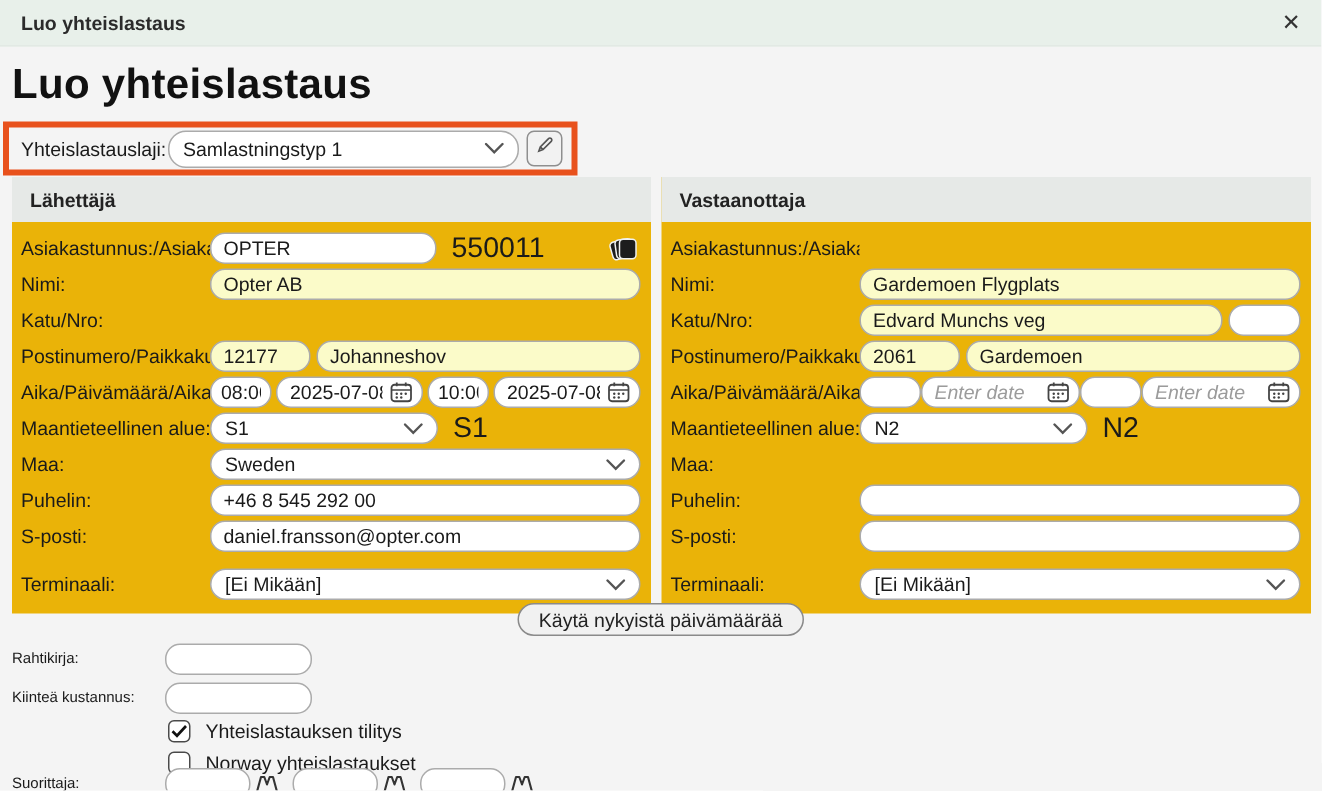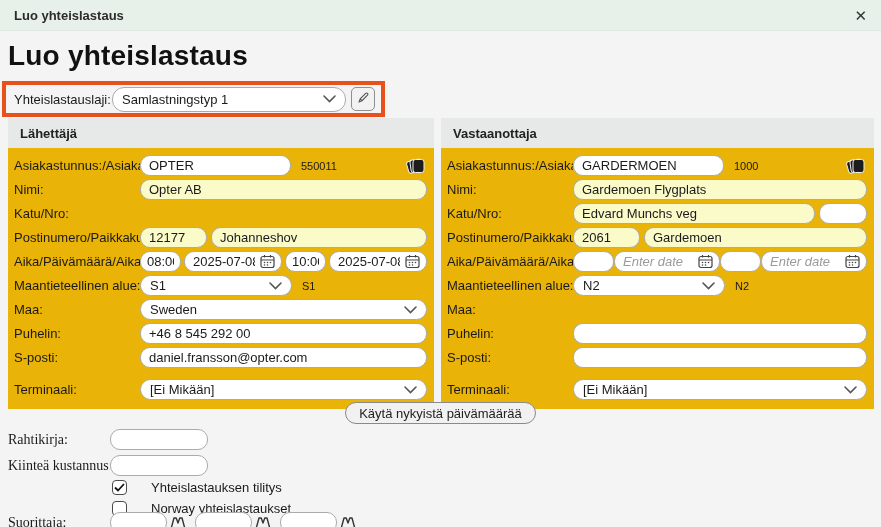--- a/index.html
+++ b/index.html
@@ -56,37 +56,37 @@
     font-size:13px; font-family:inherit; color:#1a1a1a; background:#fff; outline:none; width:100%;
   }
   .inp::placeholder { font-style:italic; color:#9b9b9b; }
   .yellow { background:#fbfbc9; }
   .olive { background:#e2e2a6; border-color:#b2b28c; }
   .w-code { width:151px; flex:none; }
   .w-no   { width:48px;  flex:none; }
   .w-zip  { width:67px;  flex:none; }
   .w-time { width:41px;  flex:none; padding:0 6px; }
   .grow { flex:1; min-width:0; }
-  .static-text { font-size:11px; margin-left:6px; white-space:nowrap;text-align:center; }
+  .static-text { font-size:19px; margin-left:6px; white-space:nowrap;text-align:center; }
   .copy { margin-left:auto; margin-right:2px; cursor:pointer; display:flex; }
   .dgrp { flex:1; min-width:0; position:relative; }
   .dgrp .inp { padding-right:26px; }
   .dgrp .cal { position:absolute; right:7px; top:3px; cursor:pointer; display:flex; }
   .ddl.full { flex:1; min-width:0; }
   .ddl.half { width:152px; flex:none; }
   
   .actionbar { position:absolute; top:402px; left:0; width:881px; display:flex; justify-content:center; }
   .pillbtn {
     height:22px; border:1px solid #8a8a8a; border-radius:11px; background:#f1f1f1;
     font-size:13px; font-family:inherit; color:#222; padding:0 13px; cursor:pointer;
   }
   .frow { position:absolute; left:8px; display:flex; align-items:center; }
-  .frow .flbl { width:102px; font-size:14px; white-space:nowrap; overflow:hidden; flex:none;font-family:Liberation Serif, serif; }
+  .frow .flbl { width:102px; font-size:10px; white-space:nowrap; overflow:hidden; flex:none; }
   .frow .inp { width:98px; flex:none; }
-  .cbrow { position:absolute; left:112px; display:flex; align-items:center; gap:24px; cursor:pointer; }
+  .cbrow { position:absolute; left:112px; display:flex; align-items:center; gap:10px; cursor:pointer; }
   .checkbox {
     width:15px; height:15px; border:1.5px solid #4a4a4a; border-radius:4px; background:#fff;
     display:flex; align-items:center; justify-content:center; flex:none;
   }
   .checkbox svg { display:none; }
   .checkbox[data-checked="true"] svg { display:block; }
   .cbrow .cblbl { font-size:13px; }
   .perf-fields { display:flex; align-items:center; gap:3px; }
   .perf-fields .inp { width:57px; flex:none; }
   .lookup { display:flex; margin-right:6px; cursor:pointer; }
@@ -249,31 +249,20 @@
           </div>
         </div>
       </div>
     </div>
 
     <div class="panel right">
       <div class="panel-header">Vastaanottaja</div>
       <div class="panel-body">
         <div class="row">
           <span class="lbl">Asiakastunnus:/Asiakas:</span>
-          <div class="fields">
-            <input class="inp w-code" value="GARDERMOEN" style="">
-            <span class="static-text">1000</span>
-            <span class="copy">
-              <svg width="19" height="17" viewBox="0 0 19 17">
-                <rect x="1.5" y="3.5" width="11" height="12" rx="2.5" transform="rotate(-16 7 9.5)" fill="#1d1d1d" stroke="#f0f2f1" stroke-width="1"></rect>
-                <rect x="4.5" y="2.5" width="11" height="12.5" rx="2.5" transform="rotate(-8 10 8.75)" fill="#1d1d1d" stroke="#f0f2f1" stroke-width="1"></rect>
-                <rect x="7" y="2.5" width="11" height="13" rx="2.5" fill="#1d1d1d" stroke="#f0f2f1" stroke-width="1"></rect>
-              </svg>
-            </span>
-          </div>
         </div>
         <div class="row">
           <span class="lbl">Nimi:</span>
           <div class="fields">
               <input class="inp yellow grow" value="Gardemoen Flygplats" style="">
             </div>
         </div>
         <div class="row">
           <span class="lbl">Katu/Nro:</span>
           <div class="fields">

